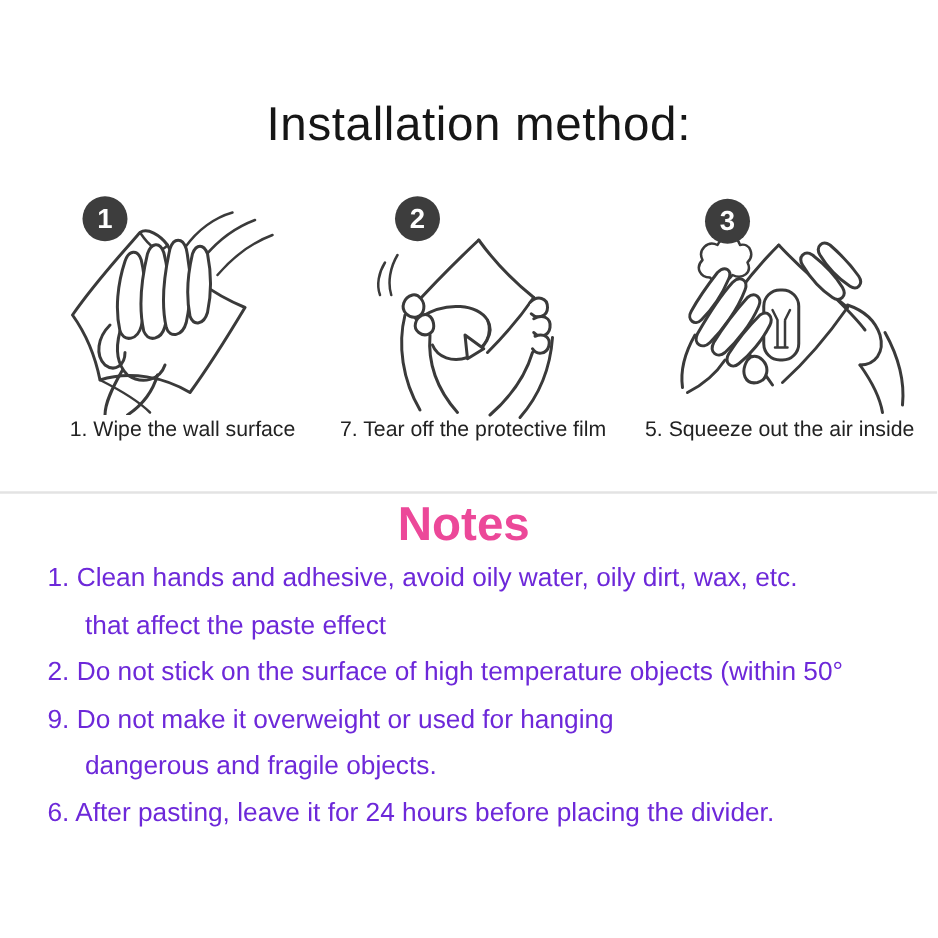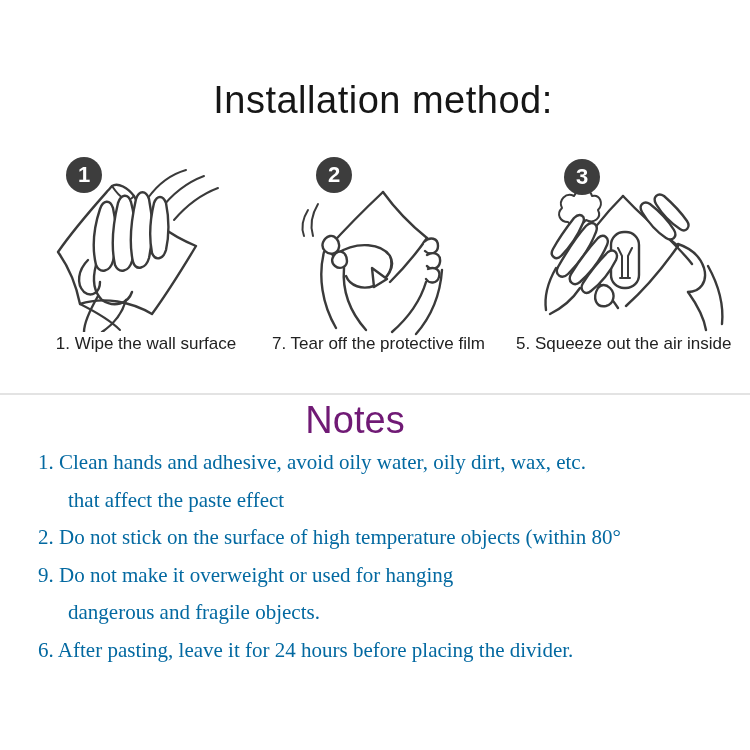--- a/index.html
+++ b/index.html
@@ -69,42 +69,41 @@
   .divider {
     position: absolute;
     left: 0; top: 393px;
     width: 750px; height: 2px;
     background: #e3e3e3;
     border: none;
     margin: 0;
   }
   .notes-title {
     position: absolute;
-    top: 399px; left: 0; width: 710px;
+    top: 399px; left: 16px; width: 710px;
     margin: 0;
     text-align: center;
     font-size: 38px;
-    font-weight: 400;
-    color: #701a75;
+    font-weight: 700;
+    color: #ec4899;
   }
   .notes-list {
     position: absolute;
     left: 38px; top: 444px;
     width: 680px;
     margin: 0; padding: 0;
     list-style: none;
   }
   .notes-list li {
     font-size: 21px;
     line-height: 37.5px;
-    color: #0369a1;
+    color: #6d28d9;
     white-space: pre-line;
     padding-left: 30px;
     text-indent: -30px;
-    font-family: Liberation Serif, serif;
   }
 </style>
 </head>
 <body>
 
 <div class="sheet">
 
   <h1 class="main-title">Installation method:</h1>
 
   <div class="step step-1">
@@ -194,19 +193,19 @@
     <div class="caption">5. Squeeze out the air inside</div>
   </div>
 
   <hr class="divider">
 
   <h2 class="notes-title">Notes</h2>
 
   <ol class="notes-list">
     <li>1. Clean hands and adhesive, avoid oily water, oily dirt, wax, etc.
 that affect the paste effect</li>
-    <li>2. Do not stick on the surface of high temperature objects (within 80°</li>
+    <li>2. Do not stick on the surface of high temperature objects (within 50°</li>
     <li>9. Do not make it overweight or used for hanging
 dangerous and fragile objects.</li>
     <li>6. After pasting, leave it for 24 hours before placing the divider.</li>
   </ol>
 
 </div>
 
 </body></html>

